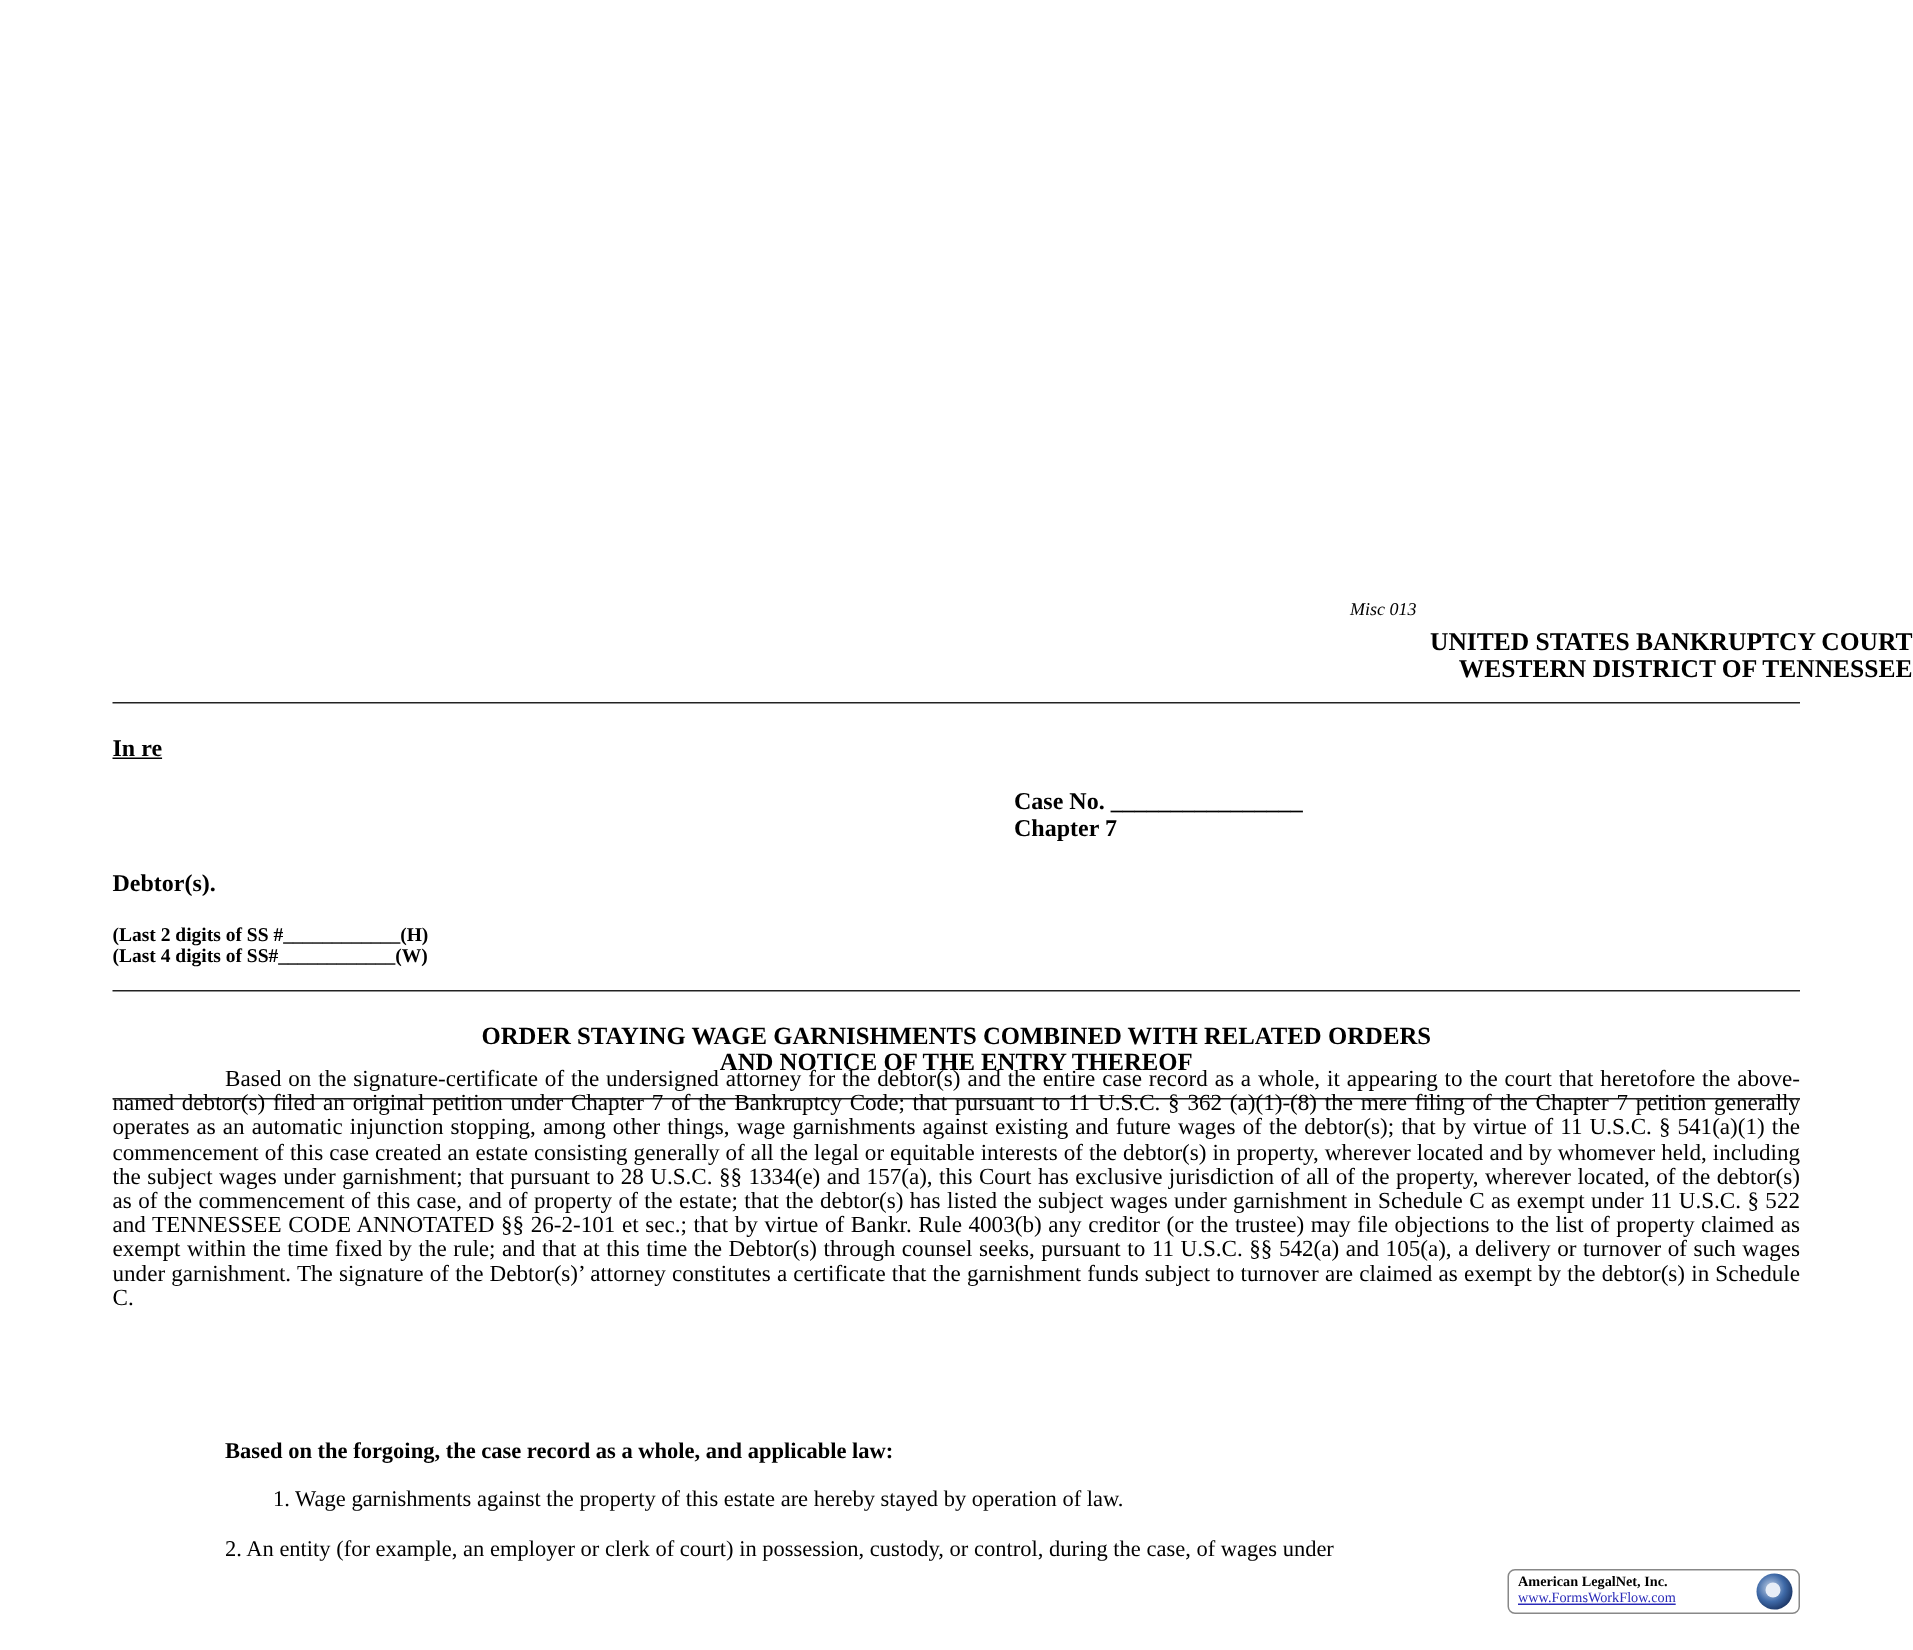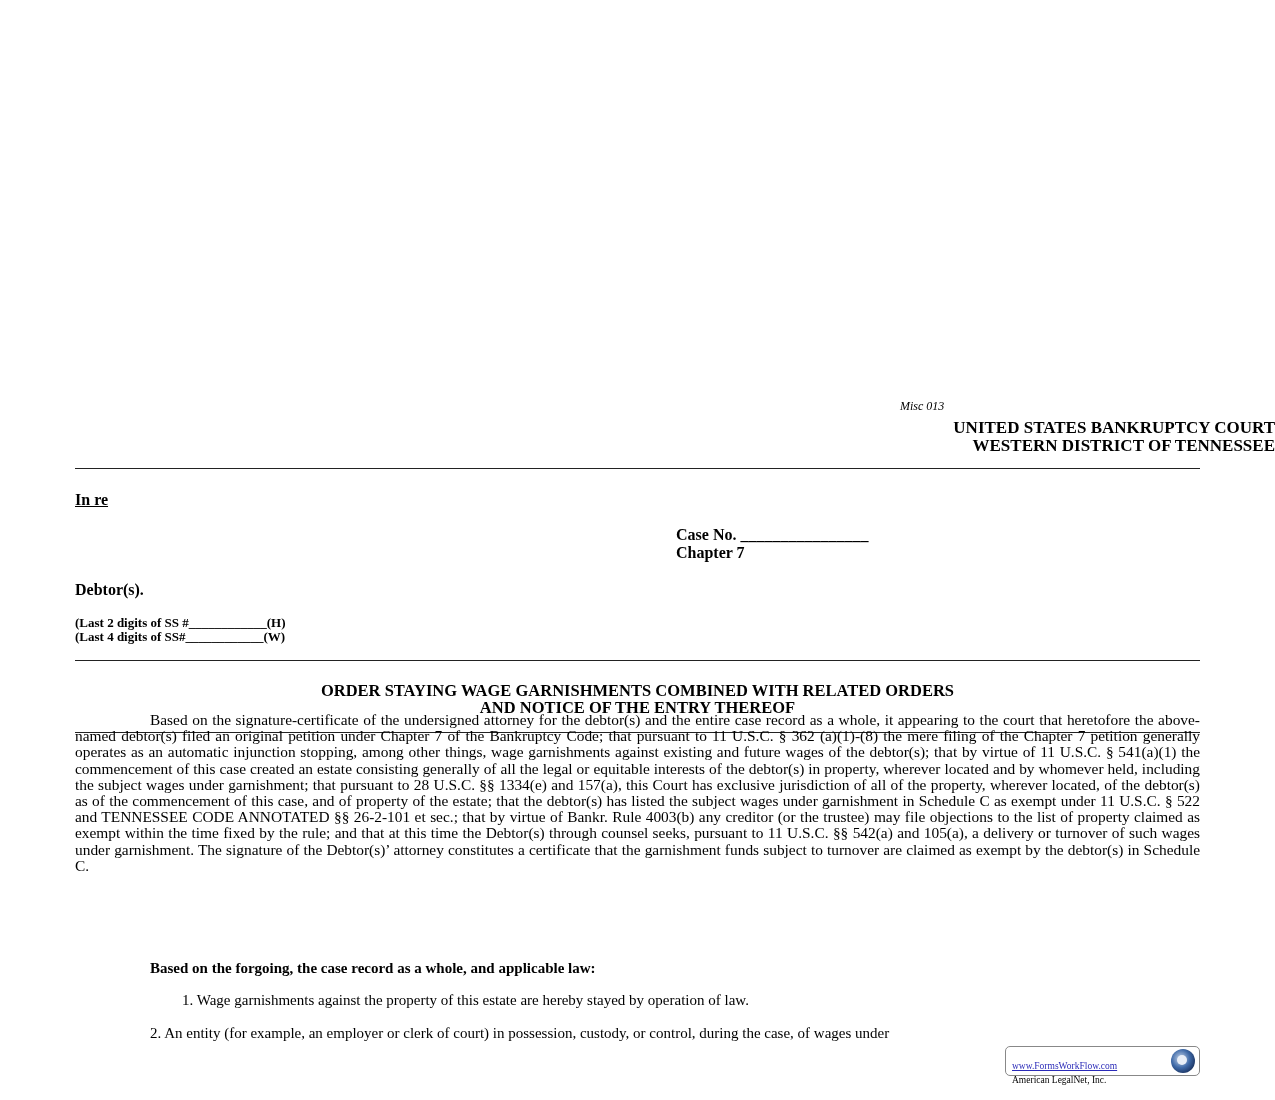--- a/index.html
+++ b/index.html
@@ -23,21 +23,21 @@
   .title1 { top: 682px; }
   .title2 { top: 699px; }
   .body-para { left: 75px; top: 712px; width: 1125px; font-size: 15.4px; line-height: 16.2px;
                text-align: justify; text-indent: 75px; }
   .lead { left: 150px; top: 960px; font-weight: bold; font-size: 15px; text-align: right; }
   .item { left: 150px; width: 1050px; font-size: 15px; text-align: justify; }
   .item1 { top: 992px; margin-left: 32px; }
   .item2 { top: 1025px; }
   .logo { left: 1005px; top: 1046px; width: 193px; height: 28px; border: 1px solid #888;
           border-radius: 5px; background: #fff; }
-  .logo-name { position: absolute; left: 6px; top: 3px; font-size: 9.5px; font-weight: normal; font-family: "Liberation Serif", serif; margin-top: 25px; }
+  .logo-name { position: absolute; left: 6px; top: 3px; font-size: 9.5px; font-weight: bold; font-family: "Liberation Serif", serif; }
   .logo-url { position: absolute; left: 6px; top: 14px; font-size: 9.5px; color: #2a2ab8; text-decoration: underline; font-family: "Liberation Serif", serif; }
   .logo-globe { position: absolute; right: 4px; top: 2px; width: 24px; height: 24px; border-radius: 50%;
                 background: radial-gradient(circle at 40% 40%, #c8d6ea 0%, #3f6aa8 45%, #1d3766 75%, #0c1d3c 100%); }
   .logo-globe::after { content: ""; position: absolute; left: 6px; top: 6px; width: 10px; height: 10px; border-radius: 50%; background: #e8eef7; }
 </style>
 </head>
 <body>
 
 <div class="abs misc">Misc 013</div>
 

